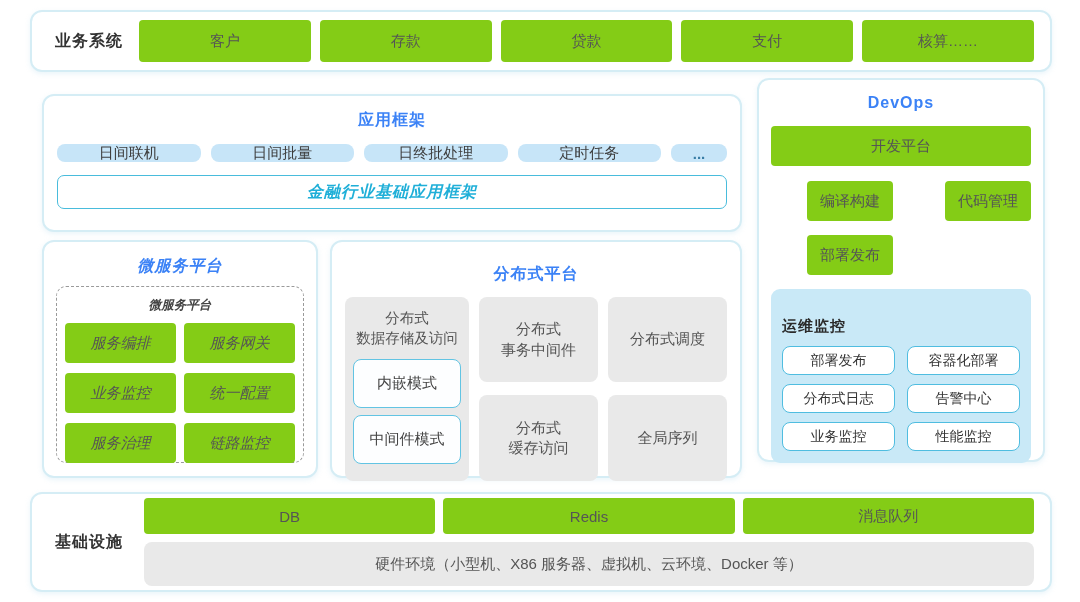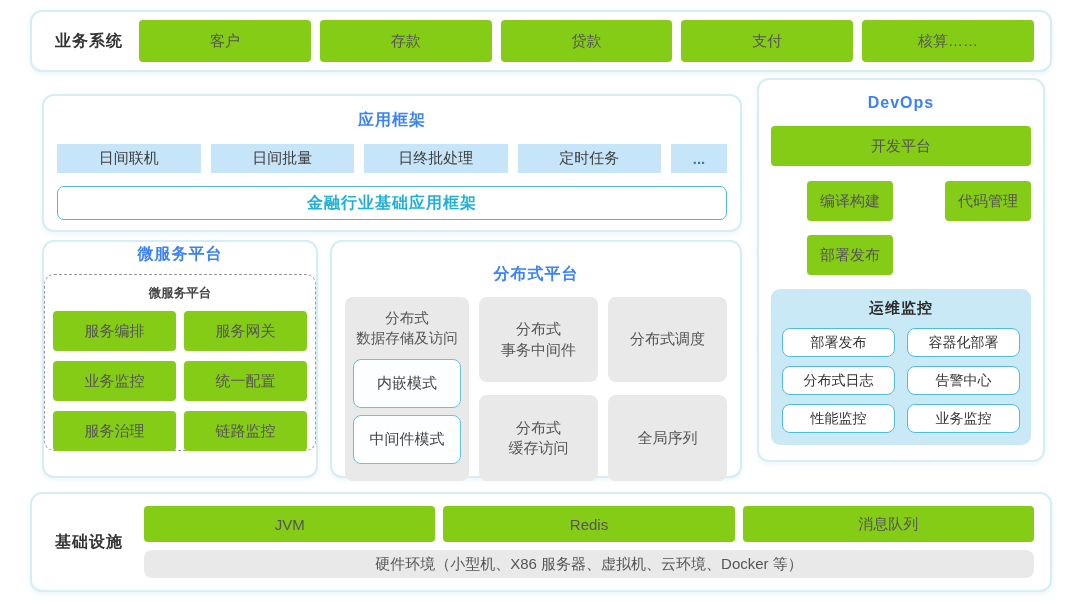--- a/index.html
+++ b/index.html
@@ -17,46 +17,46 @@
   .chip{
     display:flex;align-items:center;justify-content:center;
     background:#84cc16;border-radius:4px;color:#555;font-size:15px;box-sizing:border-box;white-space:nowrap;
   }
   .band.top{left:30px;top:10px;width:1022px;height:62px;}
   .band.top .chip{flex:1;height:42px;}
   .band.bottom{left:30px;top:492px;width:1022px;height:100px;gap:14px;}
   .infra-right{flex:1;display:flex;flex-direction:column;gap:8px;}
   .infra-row{display:flex;gap:8px;}
   .infra-row .chip{flex:1;height:36px;}
-  .hardware-bar{height:28px;background:#e9e9e9;border-radius:8px;display:flex;align-items:center;justify-content:center;font-size:15px;color:#555;}
+  .hardware-bar{height:44px;background:#e9e9e9;border-radius:8px;display:flex;align-items:center;justify-content:center;font-size:15px;color:#555;}
   
   .box-title{text-align:center;font-size:16px;font-weight:700;color:#3b82f6;letter-spacing:1px;}
   .box.appfw{left:42px;top:94px;width:700px;height:138px;padding:12px 13px 0;}
   .appfw .box-title{margin:2px 0 13px;}
   .chip-row{display:flex;gap:10px;margin-bottom:13px;}
-  .chip.blue{flex:1;height:29px;background:#c7e5f8;color:#3d3d3d;border-radius:0;}
+  .chip.blue{flex:1;height:18px;background:#c7e5f8;color:#3d3d3d;border-radius:8px;}
   .chip.blue.small{flex:0 0 56px;color:#3a7ea6;font-weight:700;}
   .framework-bar{
     height:32px;border:1.5px solid #49bcdc;border-radius:7px;display:flex;align-items:center;justify-content:center;
-    color:#1fafd8;font-size:16px;font-weight:700;background:#fff;letter-spacing:1px;
+    color:#1fafd8;font-size:16px;font-weight:700;background:#fff;letter-spacing:1px;font-style:italic;
   }
   
   .box.devops{left:757px;top:78px;width:288px;height:384px;padding:12px;}
   .devops .box-title{margin:2px 0 14px;}
   .chip.wide{height:40px;margin-bottom:15px;}
   .grid2{display:grid;grid-template-columns:1fr 1fr;gap:14px 16px;margin-bottom:14px;}
   .grid2 .chip{height:40px;margin-left:36px;}
   .monitor{background:#c9e9f7;border-radius:9px;padding:10px 11px 12px;}
-  .monitor-title{text-align:center;font-size:15px;font-weight:700;color:#2b2b2b;margin:0 0 10px;letter-spacing:1px;}
+  .monitor-title{font-size:15px;font-weight:700;color:#2b2b2b;margin:18px 0 10px;letter-spacing:1px;}
   .monitor-grid{display:grid;grid-template-columns:1fr 1fr;gap:9px 12px;}
   .chip.white{
     background:#fff;border:1.5px solid #4fbde0;border-radius:8px;height:29px;font-size:14px;color:#333;
   }
   
-  .box.micro{left:42px;top:240px;width:276px;height:238px;}
+  .box.micro{left:42px;top:240px;width:276px;height:238px;padding:12px;font-style:italic;}
   .micro .box-title{margin:2px 0 9px;}
   .dashed{border:1px dashed #9a9a9a;border-radius:10px;padding:7px 8px 8px;height:160px;}
   .dashed-title{text-align:center;font-size:12.5px;color:#444;font-weight:600;margin:3px 0 9px;}
   .grid2s{display:grid;grid-template-columns:1fr 1fr;gap:10px 8px;}
   .grid2s .chip{height:40px;}
   
   .box.dist{left:330px;top:240px;width:412px;height:238px;padding:20px 13px;}
   .dist .box-title{margin:2px 0 12px;}
   .dist-grid{display:grid;grid-template-columns:124px 1fr 1fr;grid-template-rows:85px 1fr;gap:13px 10px;height:184px;}
   .dist-cell{
@@ -108,22 +108,22 @@
       <div class="chip">代码管理</div>
       <div class="chip">部署发布</div>
     </div>
     <div class="monitor">
       <div class="monitor-title">运维监控</div>
       <div class="monitor-grid">
         <div class="chip white">部署发布</div>
         <div class="chip white">容器化部署</div>
         <div class="chip white">分布式日志</div>
         <div class="chip white">告警中心</div>
+        <div class="chip white">业务监控</div>
         <div class="chip white">性能监控</div>
-        <div class="chip white">业务监控</div>
       </div>
     </div>
   </div>
 
   <div class="box micro">
     <div class="box-title">微服务平台</div>
     <div class="dashed">
       <div class="dashed-title">微服务平台</div>
       <div class="grid2s">
         <div class="chip">服务编排</div>
@@ -151,21 +151,21 @@
       <div class="dist-cell pre">分布式
 缓存访问</div>
       <div class="dist-cell">全局序列</div>
     </div>
   </div>
 
   <div class="band bottom">
     <div class="band-label">基础设施</div>
     <div class="infra-right">
       <div class="infra-row">
-        <div class="chip">JVM</div>
+        <div class="chip">DB</div>
         <div class="chip">Redis</div>
         <div class="chip">消息队列</div>
       </div>
       <div class="hardware-bar">硬件环境（小型机、X86 服务器、虚拟机、云环境、Docker 等）</div>
     </div>
   </div>
 
 </div>
 
 </body></html>

